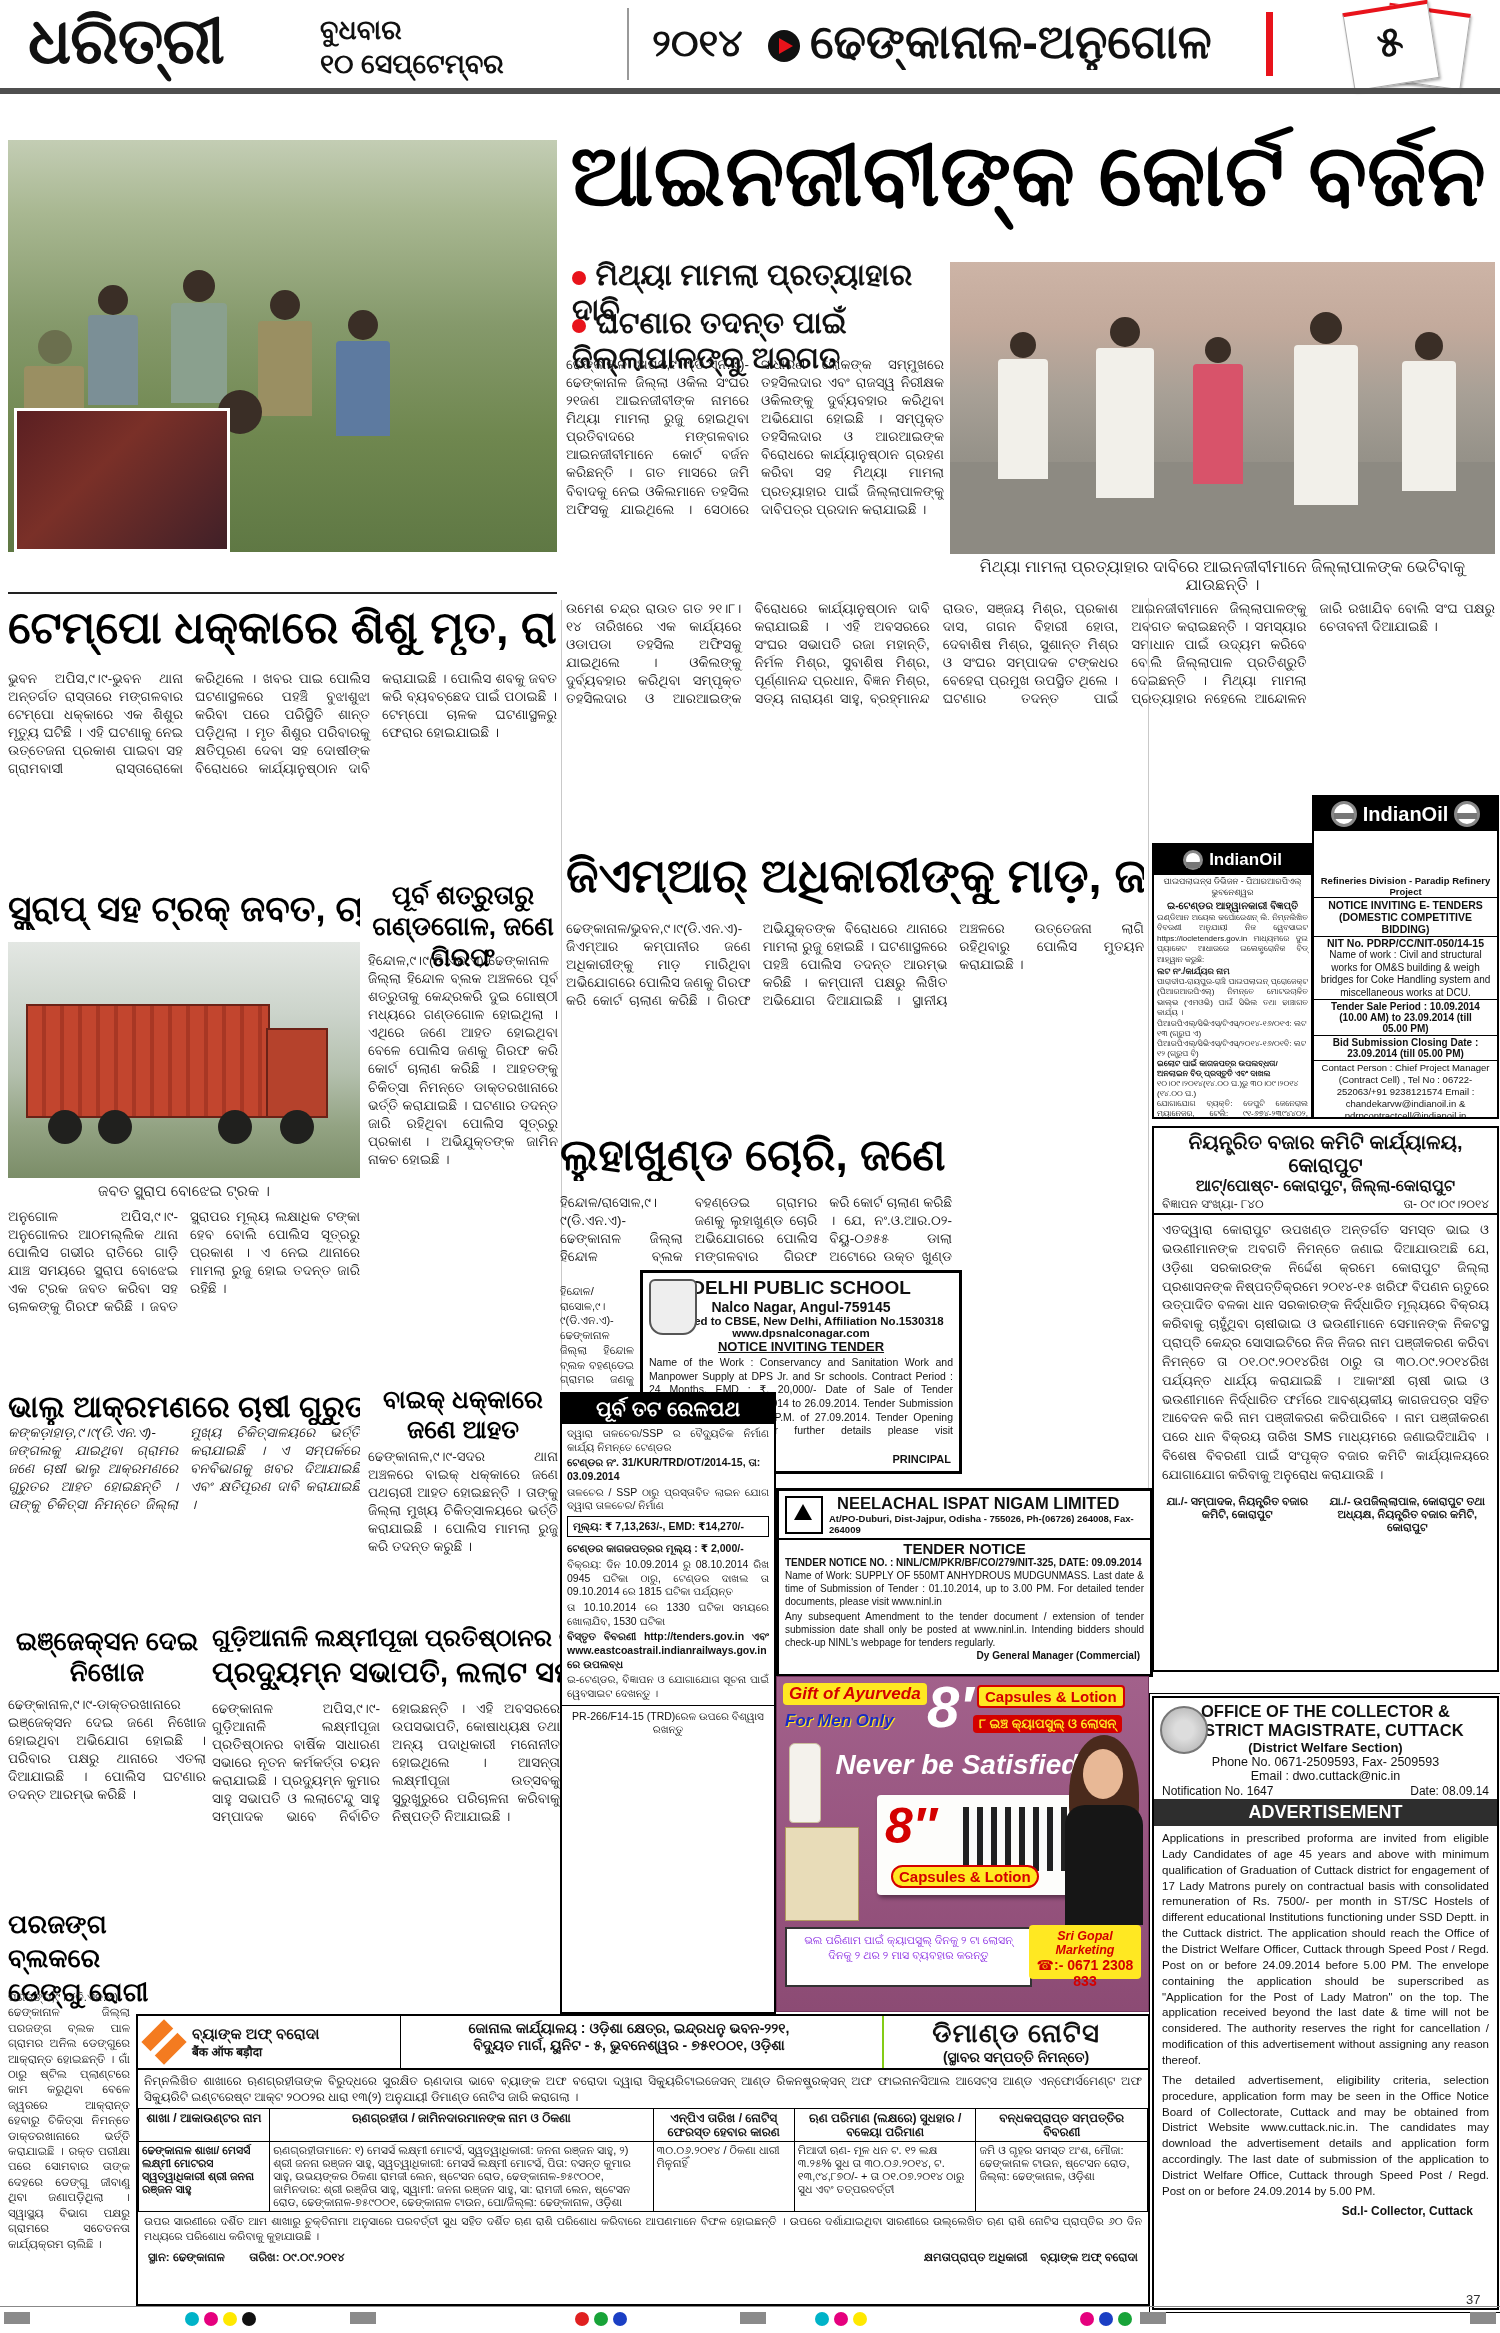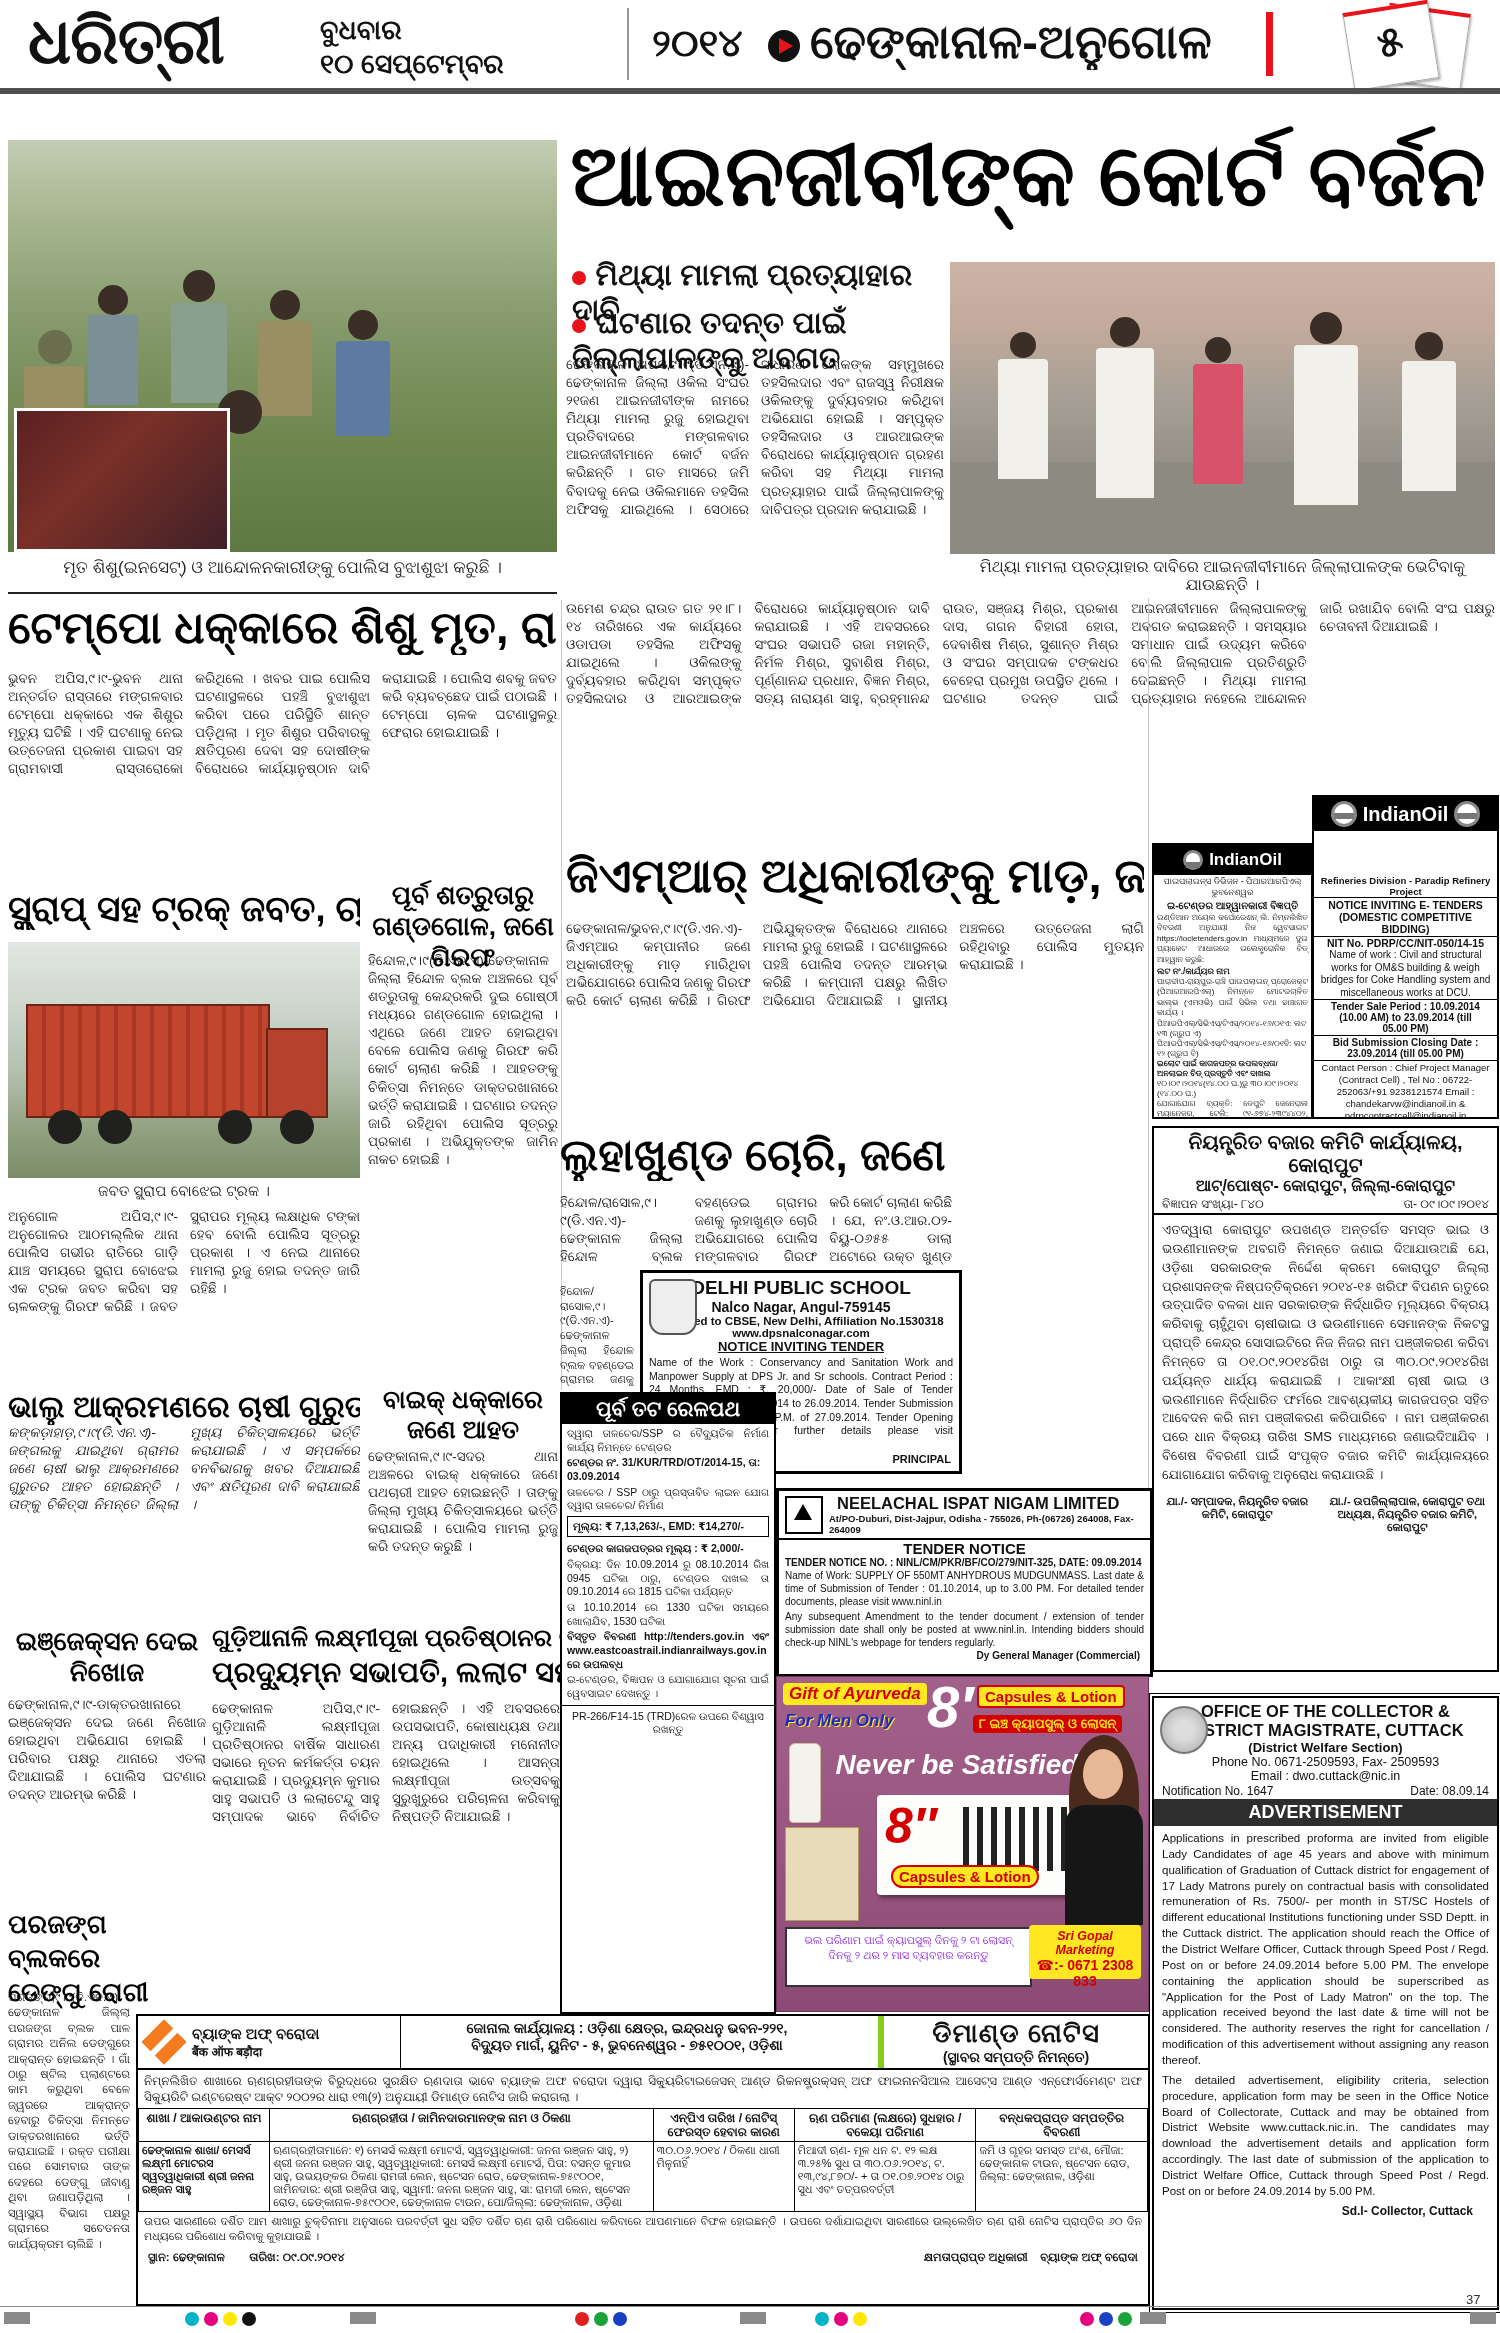--- a/index.html
+++ b/index.html
@@ -88,21 +88,20 @@
     <div class="abs fig-shirt" style="left:163px;top:163px;width:56px;height:100px;background:#8aa08e;"></div>
     <div class="abs fig-head" style="left:262px;top:150px;width:30px;height:30px;"></div>
     <div class="abs fig-khaki" style="left:250px;top:181px;width:54px;height:95px;"></div>
     <div class="abs fig-head" style="left:30px;top:190px;width:34px;height:34px;background:#6b6f4e;border-radius:50%;"></div>
     <div class="abs fig-khaki" style="left:16px;top:226px;width:60px;height:110px;"></div>
     <div class="abs fig-head" style="left:340px;top:170px;width:30px;height:30px;"></div>
     <div class="abs fig-shirt" style="left:328px;top:201px;width:54px;height:95px;background:#5d7aa0;"></div>
     <div class="abs fig-head" style="left:210px;top:250px;width:44px;height:44px;"></div>
     <div class="abs" style="left:6px;top:268px;width:210px;height:138px;border:3px solid #fff;background:linear-gradient(135deg,#5a1f22 0%,#7a3028 40%,#402028 100%);"></div>
   </div>
-  <div class="abs caption c" style="left:8px;top:558px;width:549px;height:28px;font-size:17px;">ମୃତ ଶିଶୁ(ଇନସେଟ୍) ଓ ଆନ୍ଦୋଳନକାରୀଙ୍କୁ ପୋଲିସ ବୁଝାଶୁଝା କରୁଛି ।</div>
   <div class="abs rule" style="left:8px;top:592px;width:549px;height:2px;"></div>
 
   <div class="abs photoR" style="left:950px;top:262px;width:545px;height:292px;">
     <div class="abs" style="left:0;top:200px;width:545px;height:92px;background:#8d8a82;"></div>
     <div class="abs fig-head" style="left:60px;top:70px;width:26px;height:26px;"></div>
     <div class="abs fig-shirt" style="left:48px;top:97px;width:50px;height:120px;"></div>
     <div class="abs fig-head" style="left:160px;top:55px;width:30px;height:30px;"></div>
     <div class="abs fig-shirt" style="left:146px;top:86px;width:58px;height:150px;"></div>
     <div class="abs fig-head" style="left:255px;top:75px;width:26px;height:26px;"></div>
     <div class="abs fig-shirt" style="left:243px;top:102px;width:50px;height:120px;background:#d8536a;"></div>
@@ -330,21 +329,21 @@
         </div>
         <div>
           <div class="b" style="font-size:15px;">ବ୍ୟାଙ୍କ ଅଫ୍ ବରୋଦା</div>
           <div class="b" style="font-size:12px;">बैंक ऑफ बड़ौदा</div>
         </div>
       </div>
       <div class="c" style="flex:1;padding:4px;">
         <div class="b" style="font-size:14px;">ଜୋନାଲ କାର୍ଯ୍ୟାଳୟ : ଓଡ଼ିଶା କ୍ଷେତ୍ର, ଇନ୍ଦ୍ରଧନୁ ଭବନ-୨୨୧,</div>
         <div class="b" style="font-size:14px;">ବିଦ୍ୟୁତ ମାର୍ଗ, ୟୁନିଟ - ୫, ଭୁବନେଶ୍ୱର - ୭୫୧୦୦୧, ଓଡ଼ିଶା</div>
       </div>
-      <div class="c" style="flex:0 0 260px;border-left:6px solid #84cc16;padding:2px;margin-left:25px;">
+      <div class="c" style="flex:0 0 260px;border-left:2px solid #84cc16;padding:2px;margin-left:25px;">
         <div class="b" style="font-size:26px;letter-spacing:1px;">ଡିମାଣ୍ଡ ନୋଟିସ</div>
         <div class="b" style="font-size:14px;">(ସ୍ଥାବର ସମ୍ପତ୍ତି ନିମନ୍ତେ)</div>
       </div>
     </div>
     <div class="j" style="font-size:12px;line-height:1.35;padding:3px 6px;">ନିମ୍ନଲିଖିତ ଶାଖାରେ ଋଣଗ୍ରହୀତାଙ୍କ ବିରୁଦ୍ଧରେ ସୁରକ୍ଷିତ ଋଣଦାତା ଭାବେ ବ୍ୟାଙ୍କ ଅଫ ବରୋଦା ଦ୍ୱାରା ସିକ୍ୟୁରିଟାଇଜେସନ୍ ଆଣ୍ଡ ରିକନଷ୍ଟ୍ରକ୍ସନ୍ ଅଫ ଫାଇନାନସିଆଲ ଆସେଟ୍ସ ଆଣ୍ଡ ଏନ୍ଫୋର୍ସମେଣ୍ଟ ଅଫ ସିକ୍ୟୁରିଟି ଇଣ୍ଟରେଷ୍ଟ ଆକ୍ଟ ୨୦୦୨ର ଧାରା ୧୩(୨) ଅନୁଯାୟୀ ଡିମାଣ୍ଡ ନୋଟିସ ଜାରି କରାଗଲା ।</div>
     <table class="bank">
       <tbody>
           <tr>
         <th style="width:13%;">ଶାଖା / ଆକାଉଣ୍ଟର ନାମ</th>
         <th style="width:38%;">ଋଣଗ୍ରହୀତା / ଜାମିନଦାରମାନଙ୍କ ନାମ ଓ ଠିକଣା</th>

